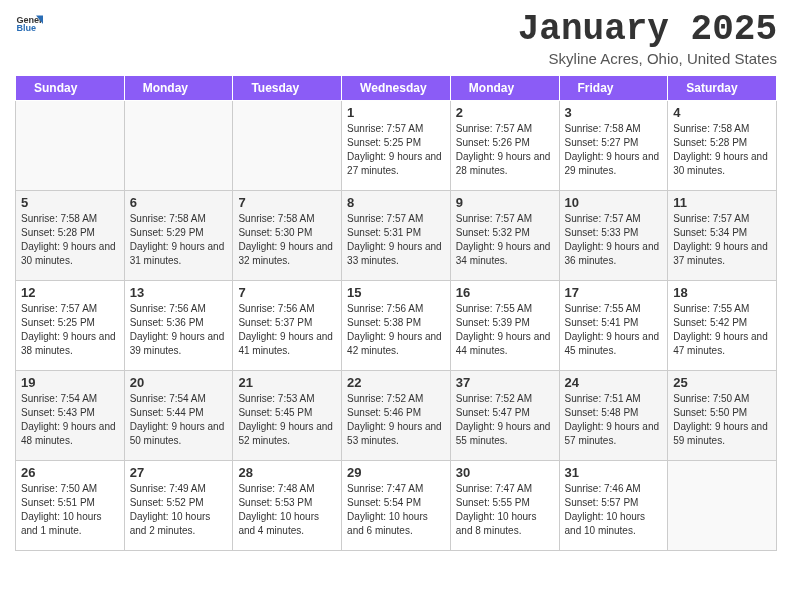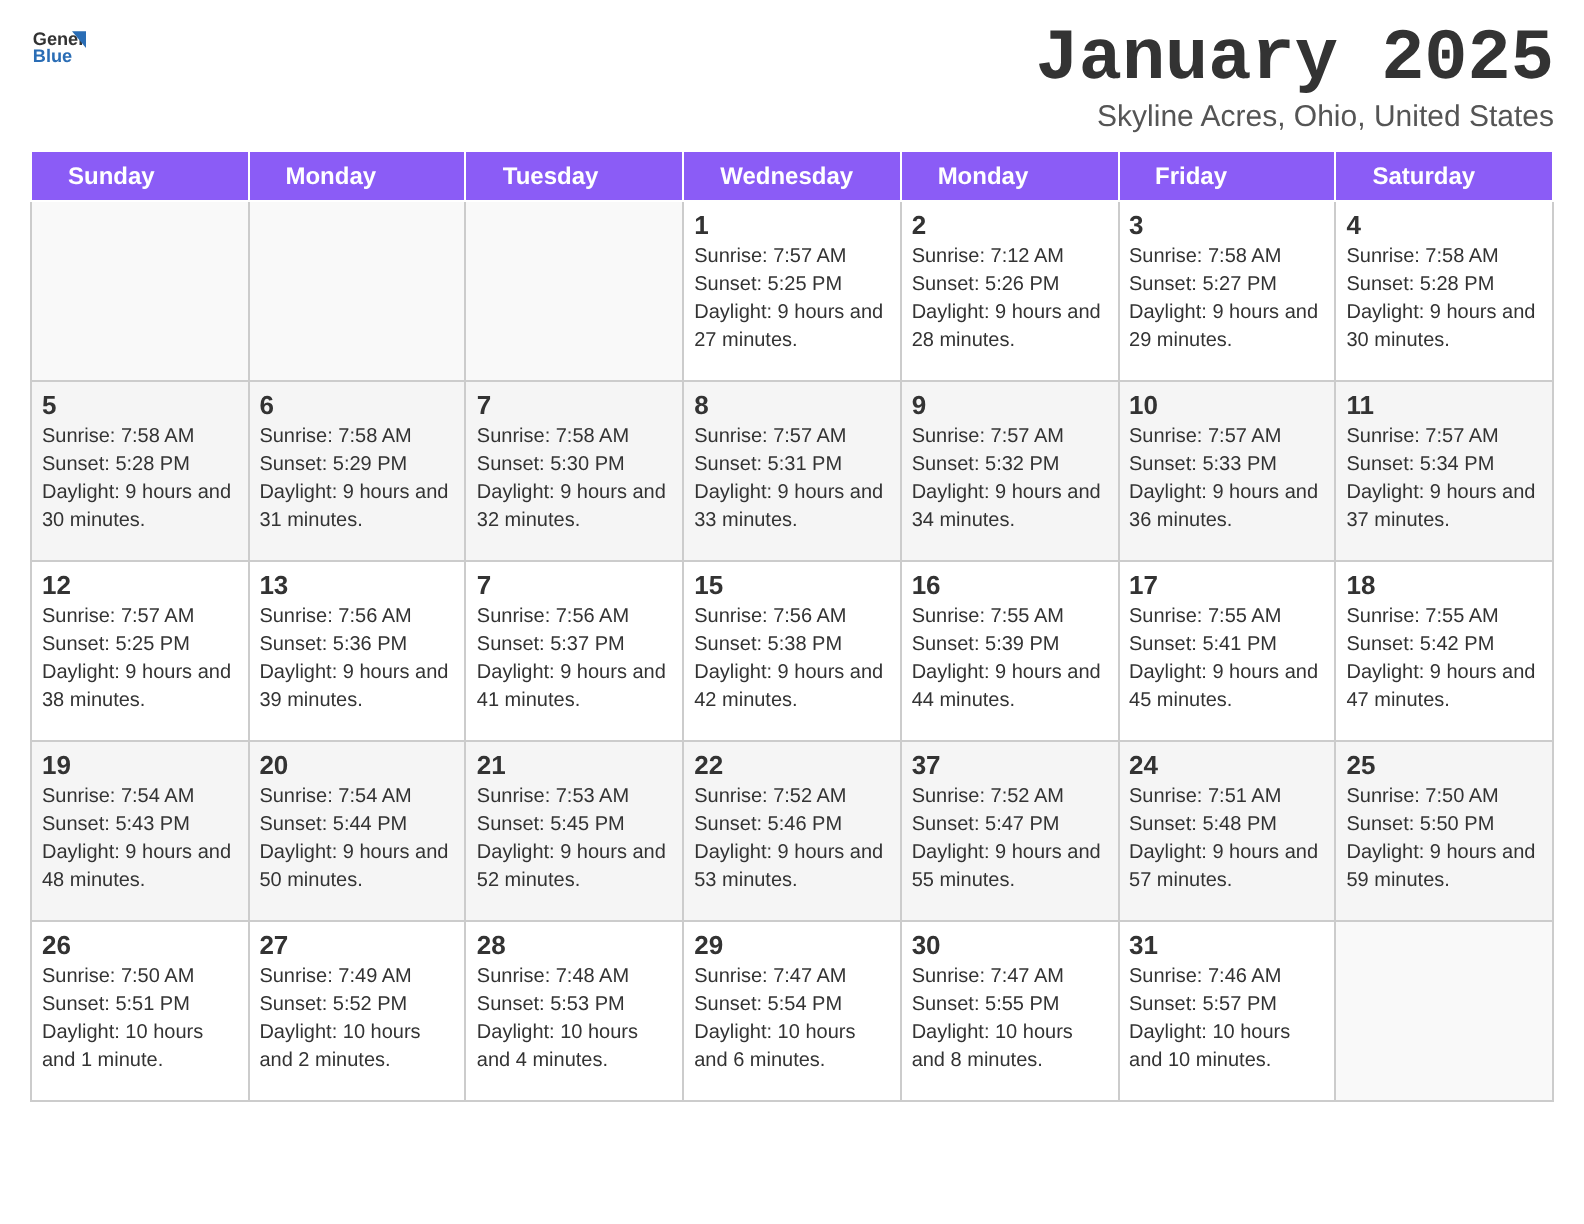--- a/index.html
+++ b/index.html
@@ -118,21 +118,21 @@
         <td class="empty"></td>
         <td class="empty"></td>
         <td>
           <span class="day-number">1</span>
           <div class="cell-info">Sunrise: 7:57 AM
 Sunset: 5:25 PM
 Daylight: 9 hours and 27 minutes.</div>
         </td>
         <td>
           <span class="day-number">2</span>
-          <div class="cell-info">Sunrise: 7:12 AM
+          <div class="cell-info">Sunrise: 7:57 AM
 Sunset: 5:26 PM
 Daylight: 9 hours and 28 minutes.</div>
         </td>
         <td>
           <span class="day-number">3</span>
           <div class="cell-info">Sunrise: 7:58 AM
 Sunset: 5:27 PM
 Daylight: 9 hours and 29 minutes.</div>
         </td>
         <td>

